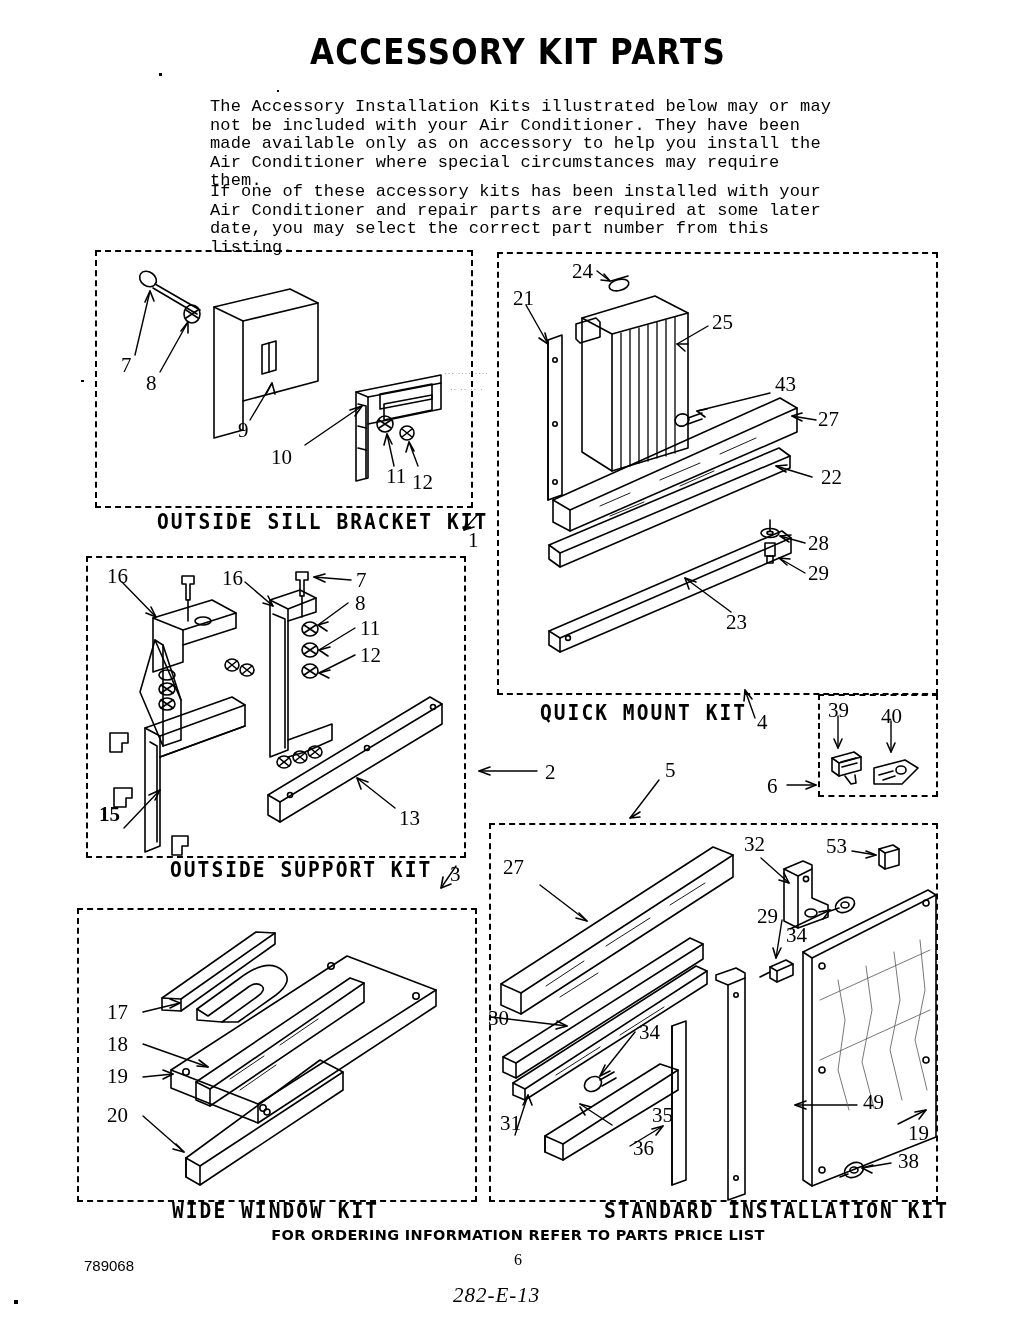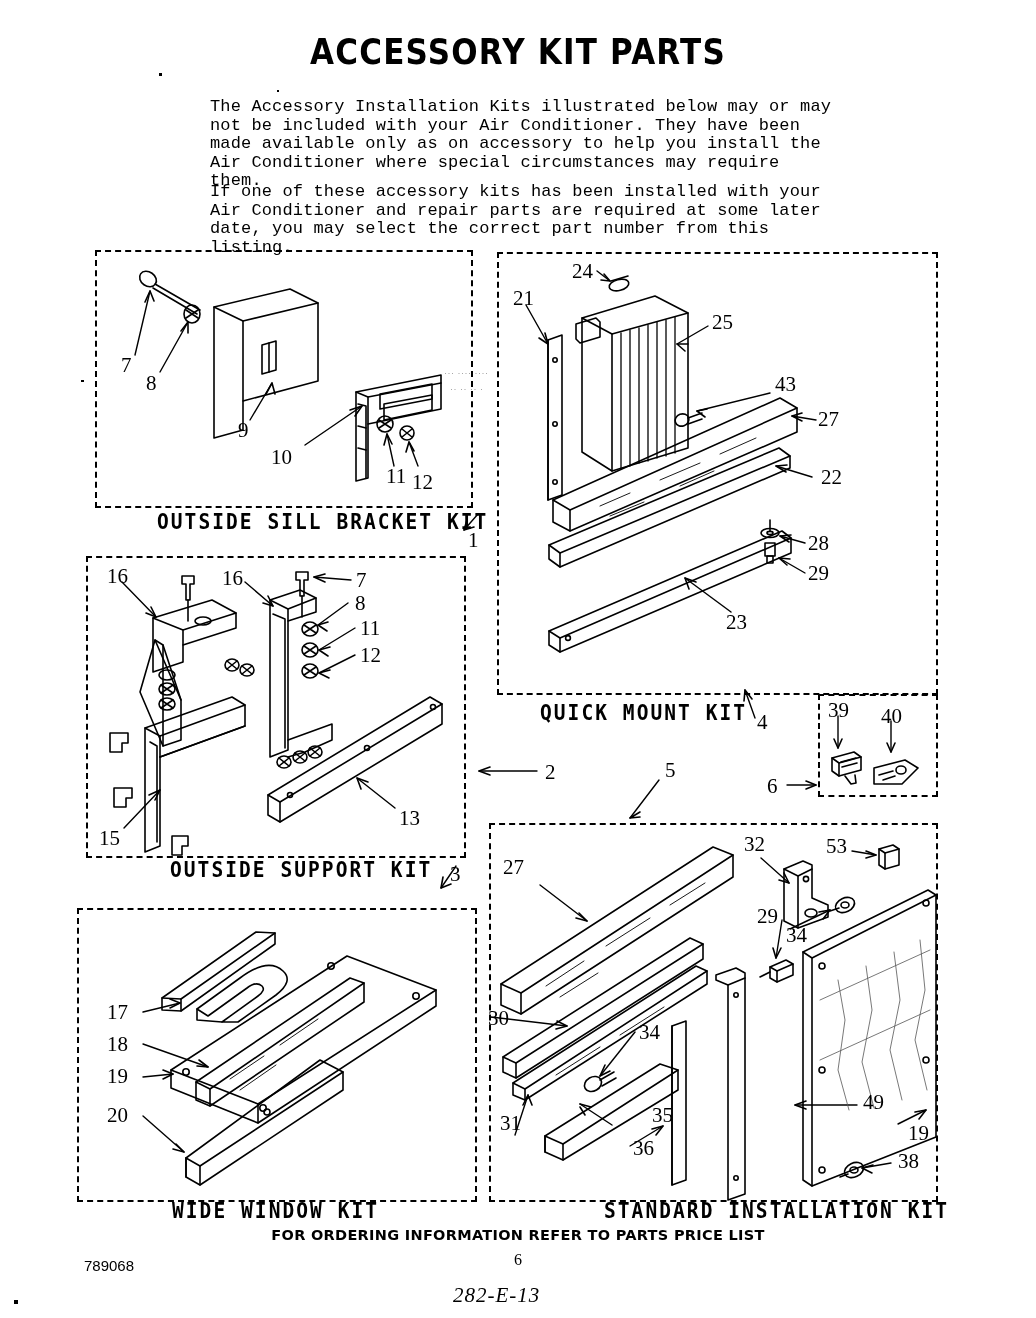--- a/index.html
+++ b/index.html
@@ -585,21 +585,21 @@
 <div class="callout" style="left:828px; top:700px;">39</div>
 <div class="callout" style="left:881px; top:706px;">40</div>
 <div class="kitnum" style="left:767px; top:776px;">6</div>
 
 <div class="callout" style="left:107px; top:566px;">16</div>
 <div class="callout" style="left:222px; top:568px;">16</div>
 <div class="callout" style="left:356px; top:570px;">7</div>
 <div class="callout" style="left:355px; top:593px;">8</div>
 <div class="callout" style="left:360px; top:618px;">11</div>
 <div class="callout" style="left:360px; top:645px;">12</div>
-<div class="callout" style="left:99px; top:828px;">15</div>
+<div class="callout" style="left:99px; top:804px;font-weight:bold;">15</div>
 <div class="callout" style="left:399px; top:808px;">13</div>
 <div class="kitnum" style="left:545px; top:762px;">2</div>
 <div class="kitnum" style="left:450px; top:864px;">3</div>
 
 <div class="callout" style="left:107px; top:1002px;">17</div>
 <div class="callout" style="left:107px; top:1034px;">18</div>
 <div class="callout" style="left:107px; top:1066px;">19</div>
 <div class="callout" style="left:107px; top:1105px;">20</div>
 
 <div class="callout" style="left:503px; top:857px;">27</div>

